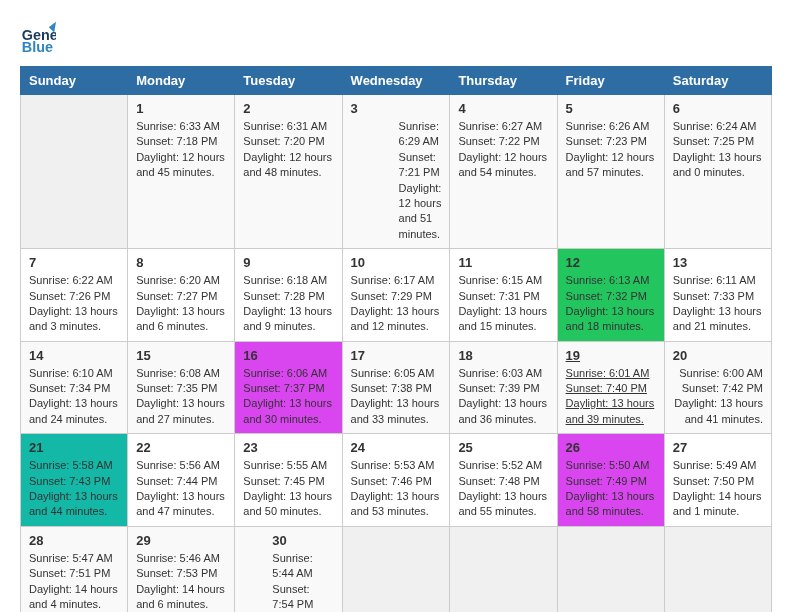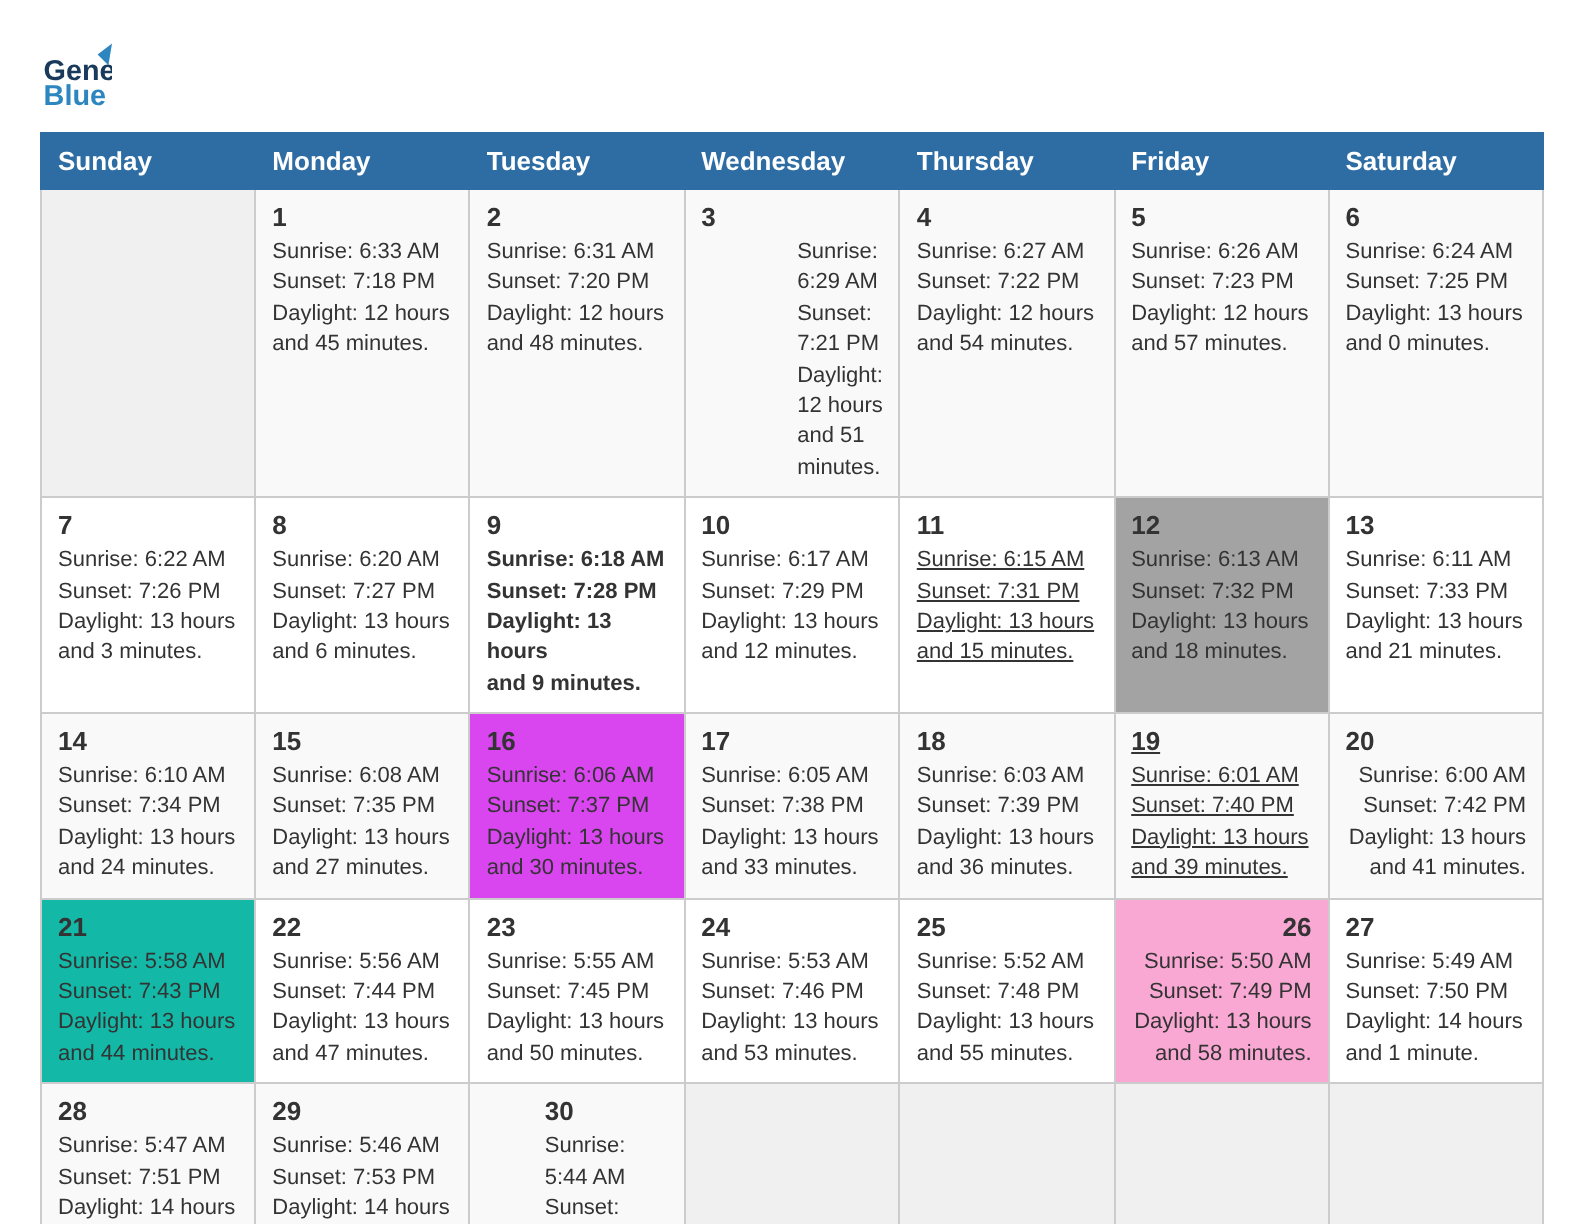--- a/index.html
+++ b/index.html
@@ -169,40 +169,40 @@
         </td>
         <td style="background: rgb(255, 255, 255);">
           <div class="day-number">8</div>
           <div class="day-info" style="white-space: pre-line;">Sunrise: 6:20 AM
 Sunset: 7:27 PM
 Daylight: 13 hours
 and 6 minutes.</div>
         </td>
         <td style="background: rgb(255, 255, 255);">
           <div class="day-number">9</div>
-          <div class="day-info" style="white-space: pre-line; font-weight: bold;">Sunrise: 6:18 AM
+          <div class="day-info" style="white-space: pre-line;">Sunrise: 6:18 AM
 Sunset: 7:28 PM
 Daylight: 13 hours
 and 9 minutes.</div>
         </td>
         <td style="background: rgb(255, 255, 255);">
           <div class="day-number">10</div>
           <div class="day-info" style="white-space: pre-line;">Sunrise: 6:17 AM
 Sunset: 7:29 PM
 Daylight: 13 hours
 and 12 minutes.</div>
         </td>
         <td style="background: rgb(255, 255, 255);">
           <div class="day-number">11</div>
-          <div class="day-info" style="white-space: pre-line; text-decoration: underline;">Sunrise: 6:15 AM
+          <div class="day-info" style="white-space: pre-line;">Sunrise: 6:15 AM
 Sunset: 7:31 PM
 Daylight: 13 hours
 and 15 minutes.</div>
         </td>
-        <td style="background: #a3a3a3;">
+        <td style="background: #22c55e;">
           <div class="day-number">12</div>
           <div class="day-info" style="white-space: pre-line;">Sunrise: 6:13 AM
 Sunset: 7:32 PM
 Daylight: 13 hours
 and 18 minutes.</div>
         </td>
         <td style="background: rgb(255, 255, 255);">
           <div class="day-number">13</div>
           <div class="day-info" style="white-space: pre-line;">Sunrise: 6:11 AM
 Sunset: 7:33 PM
@@ -290,21 +290,21 @@
 Daylight: 13 hours
 and 53 minutes.</div>
         </td>
         <td style="background: rgb(255, 255, 255);">
           <div class="day-number">25</div>
           <div class="day-info" style="white-space: pre-line;">Sunrise: 5:52 AM
 Sunset: 7:48 PM
 Daylight: 13 hours
 and 55 minutes.</div>
         </td>
-        <td style="background: #f9a8d4; text-align: right;">
+        <td style="background: #d946ef;">
           <div class="day-number">26</div>
           <div class="day-info" style="white-space: pre-line;">Sunrise: 5:50 AM
 Sunset: 7:49 PM
 Daylight: 13 hours
 and 58 minutes.</div>
         </td>
         <td style="background: rgb(255, 255, 255);">
           <div class="day-number">27</div>
           <div class="day-info" style="white-space: pre-line;">Sunrise: 5:49 AM
 Sunset: 7:50 PM

